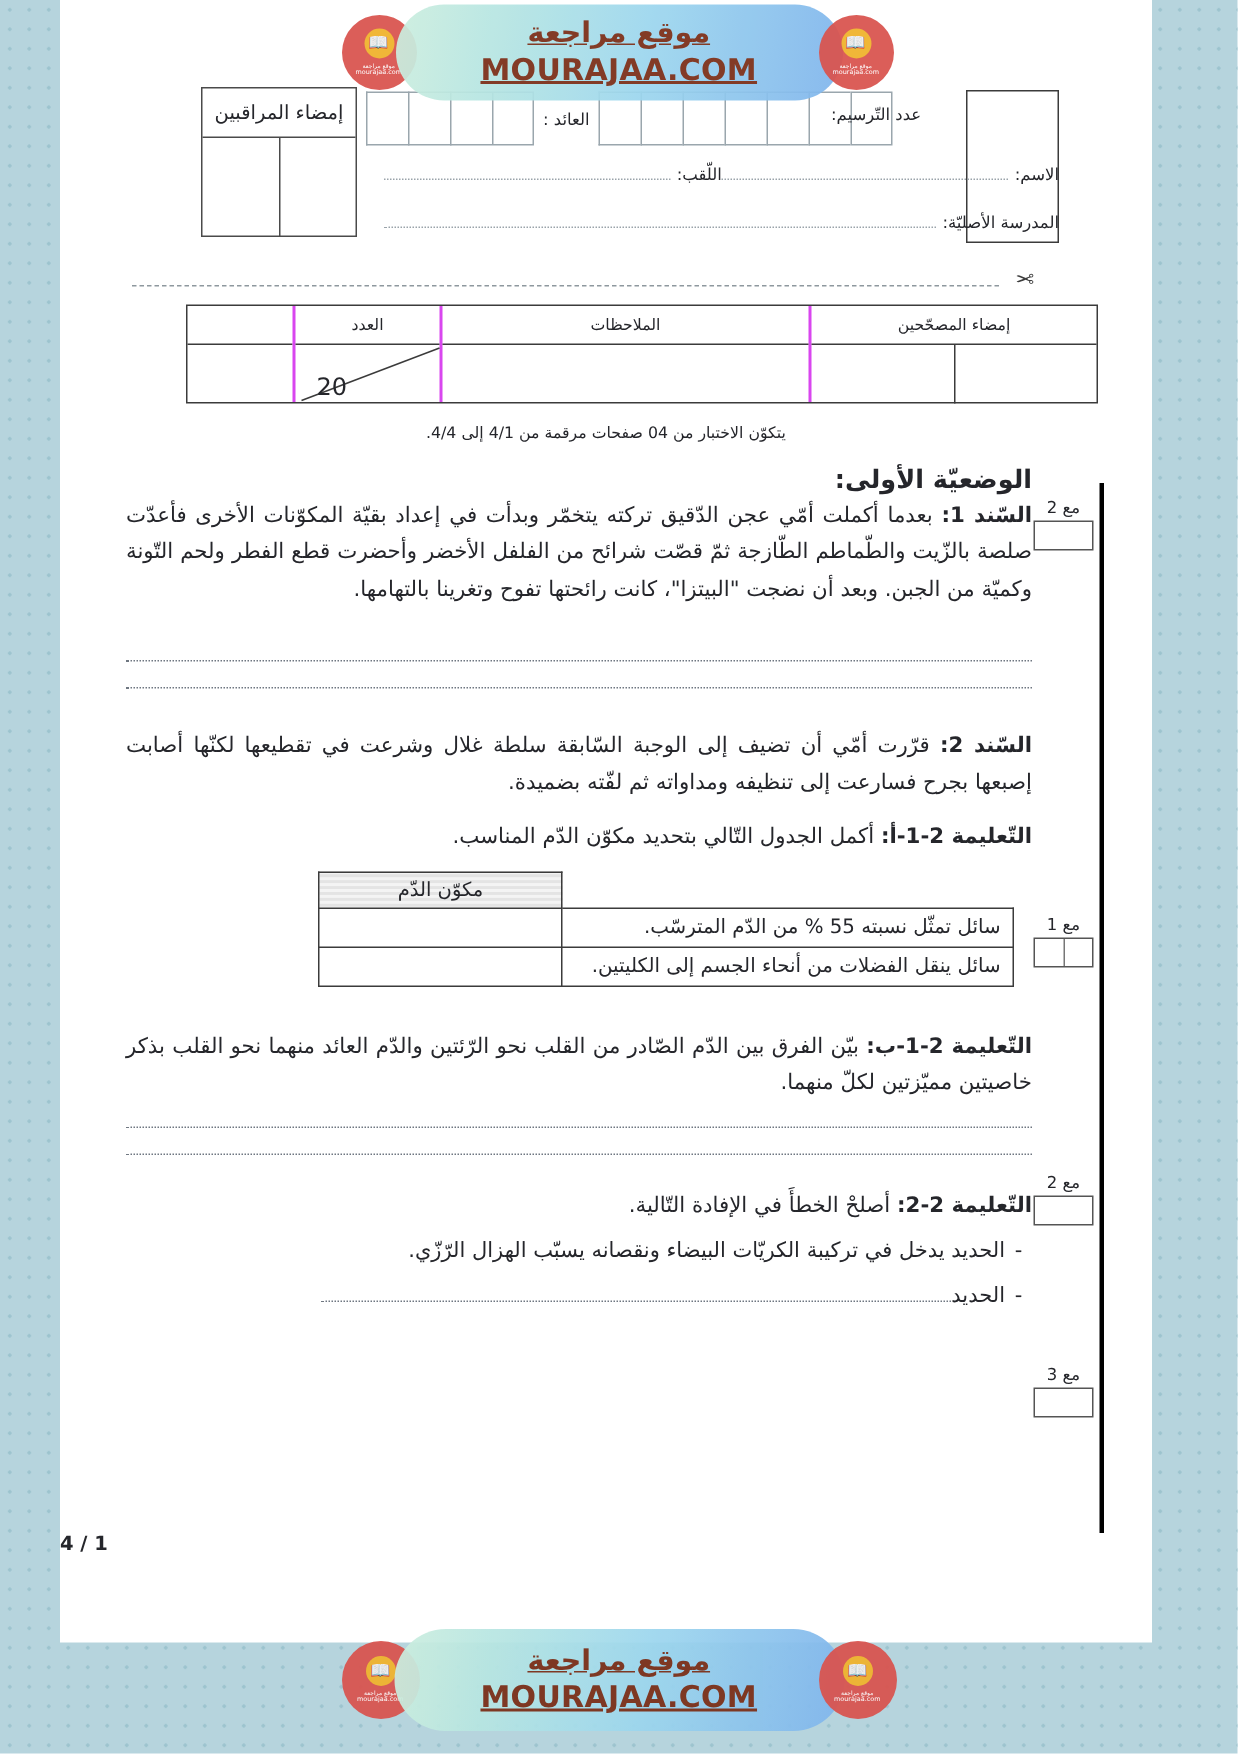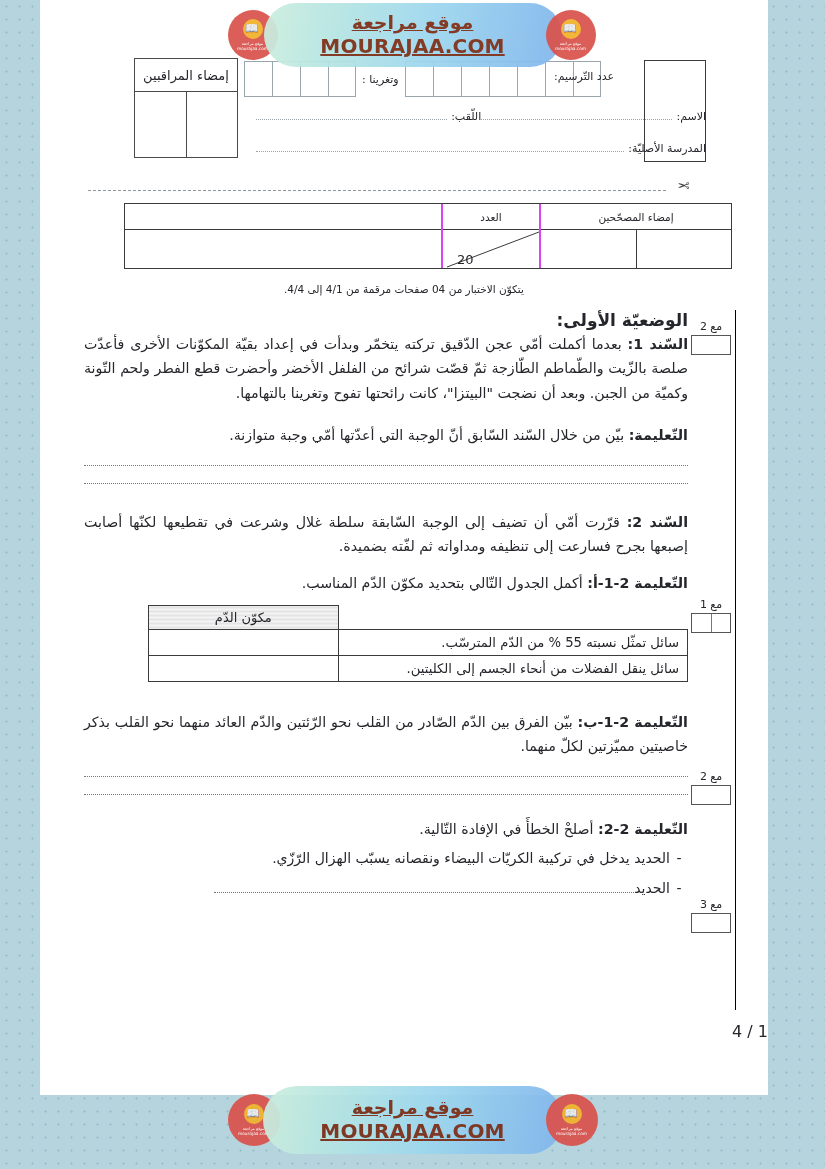--- a/index.html
+++ b/index.html
@@ -204,21 +204,21 @@
   .mt-notes { width: 246px; }
   .mt-notes .mt-body { height: 39px; }
   .mt-num { width: 98px; position: relative; }
   .mt-num .mt-body { height: 39px; position: relative; }
   .mt-num .slash {
     position: absolute; left: 2px; top: 0;
     width: 96px; height: 39px;
   }
   .mt-num .twenty {
     position: absolute; left: 14px; bottom: 2px;
-    font-size: 13px;
+    font-size: 16px;
   }
   .mt-last { flex: 1; }
 
   
   .pagesnote {
     position: absolute;
     left: 0; top: 283px; width: 728px;
     text-align: center;
     font-size: 10.5px;
     direction: rtl;
@@ -226,23 +226,23 @@
 
   
   .bodywrap {
     position: absolute;
     left: 44px; top: 310px;
     width: 652px; height: 700px;
     direction: rtl;
   }
   .margincol {
     position: absolute;
-    right: 0; top: 0;
+    right: 0; top: 12px;
     width: 48px; height: 700px;
-    border-right: 1px solid #000000;
+    border-right: 3px solid #000000;
   }
   .content {
     position: absolute;
     right: 48px; top: 0;
     width: 604px;
   }
 
   .marknote {
     position: absolute;
     width: 46px;
@@ -283,22 +283,22 @@
   .rtl-right { text-align: right; }
 
   .answerline {
     height: 1px;
     border-bottom: 1px dotted #6f7781;
     margin: 17px 0 0 0;
   }
 
   
   .bloodtable {
-    margin: 10px 0 0 0;
-    width: 540px;
+    margin: 10px 12px 0 0;
+    width: 464px;
     border-collapse: collapse;
     direction: rtl;
     font-size: 13.2px;
   }
   .bloodtable td {
     border: 1px solid #3b3b3b;
     height: 26px;
     padding: 2px 8px;
   }
   .bloodtable td.q { width: 350px; text-align: right; }
@@ -325,22 +325,22 @@
   .bullet-row .txt .dots {
     display: inline-block;
     border-bottom: 1px dotted #6f7781;
   }
 
   
   .pagenum {
     position: absolute;
     left: 0; top: 1022px;
     width: 728px;
-    text-align: right;
-    font-size: 16px; font-weight: normal;
+    text-align: left;
+    font-size: 13px; font-weight: bold;
     direction: ltr;
   }
 </style>
 </head>
 <body>
 
 <div class="page">
 
   <div class="idblock">
 
@@ -352,21 +352,21 @@
       </div>
     </div>
 
     <div class="serial-row">
       <div class="serial-cells">
         <div class="c"></div>
         <div class="c"></div>
         <div class="c"></div>
         <div class="c"></div>
       </div>
-      <div class="serial-label ink">وتغرينا :</div>
+      <div class="serial-label ink">العائد :</div>
       <div class="serial-cells">
         <div class="c"></div>
         <div class="c"></div>
         <div class="c"></div>
         <div class="c"></div>
         <div class="c"></div>
         <div class="c"></div>
         <div class="c"></div>
       </div>
     </div>
@@ -392,20 +392,24 @@
     <div class="scissors">✂</div>
   </div>
 
   <div class="markstable ink">
     <div class="mt-col mt-sign">
       <div class="mt-head">إمضاء المصحّحين</div>
       <div class="mt-sign-body">
         <div></div>
         <div></div>
       </div>
+    </div>
+    <div class="mt-col mt-notes">
+      <div class="mt-head">الملاحظات</div>
+      <div class="mt-body"></div>
     </div>
     <div class="mt-col mt-num">
       <div class="mt-head">العدد</div>
       <div class="mt-body">
         <svg class="slash" viewBox="0 0 96 39" preserveAspectRatio="none">
           <line x1="2" y1="37" x2="94" y2="2" stroke="#3b3b3b" stroke-width="1"></line>
         </svg>
         <span class="twenty">20</span>
       </div>
     </div>
@@ -445,24 +449,20 @@
 
       <div class="sect-title">الوضعيّة الأولى:</div>
 
       <p class="para">
         <span class="bold">السّند 1:</span>
         <span>بعدما أكملت أمّي عجن الدّقيق تركته يتخمّر وبدأت في إعداد بقيّة المكوّنات الأخرى فأعدّت صلصة بالزّيت والطّماطم الطّازجة ثمّ قصّت شرائح من الفلفل الأخضر وأحضرت قطع الفطر ولحم التّونة وكميّة من الجبن. وبعد أن نضجت "البيتزا"، كانت رائحتها تفوح وتغرينا بالتهامها.</span>
       </p>
 
       <div style="height:18px"></div>
 
-      <p class="para rtl-right">
-        <span class="bold">التّعليمة:</span>
-        <span>بيّن من خلال السّند السّابق أنّ الوجبة التي أعدّتها أمّي وجبة متوازنة.</span>
-      </p>
 
       <div class="answerline"></div>
       <div class="answerline"></div>
 
       <div style="height:26px"></div>
 
       <p class="para">
         <span class="bold">السّند 2:</span>
         <span>قرّرت أمّي أن تضيف إلى الوجبة السّابقة سلطة غلال وشرعت في تقطيعها لكنّها أصابت إصبعها بجرح فسارعت إلى تنظيفه ومداواته ثم لفّته بضميدة.</span>
       </p>

